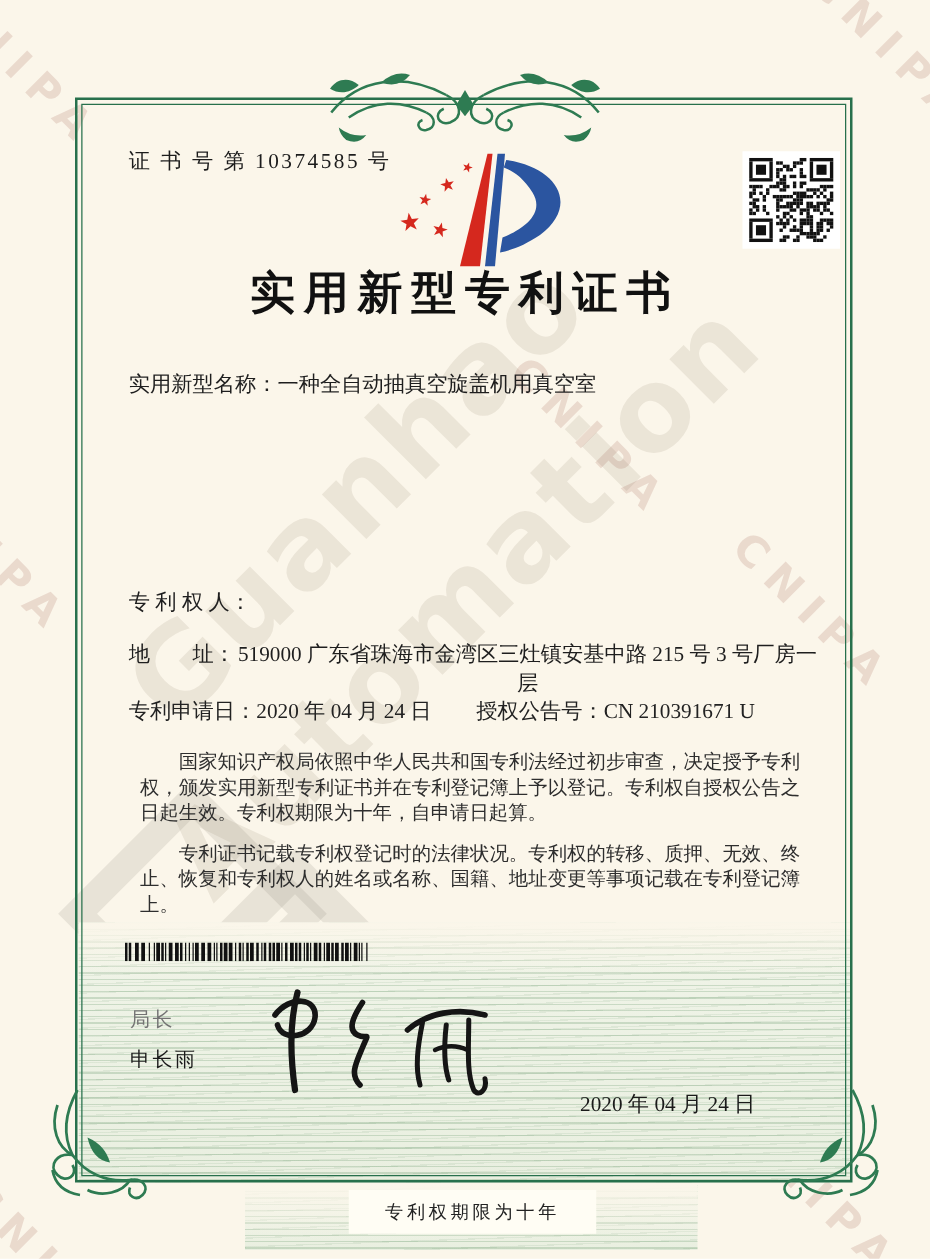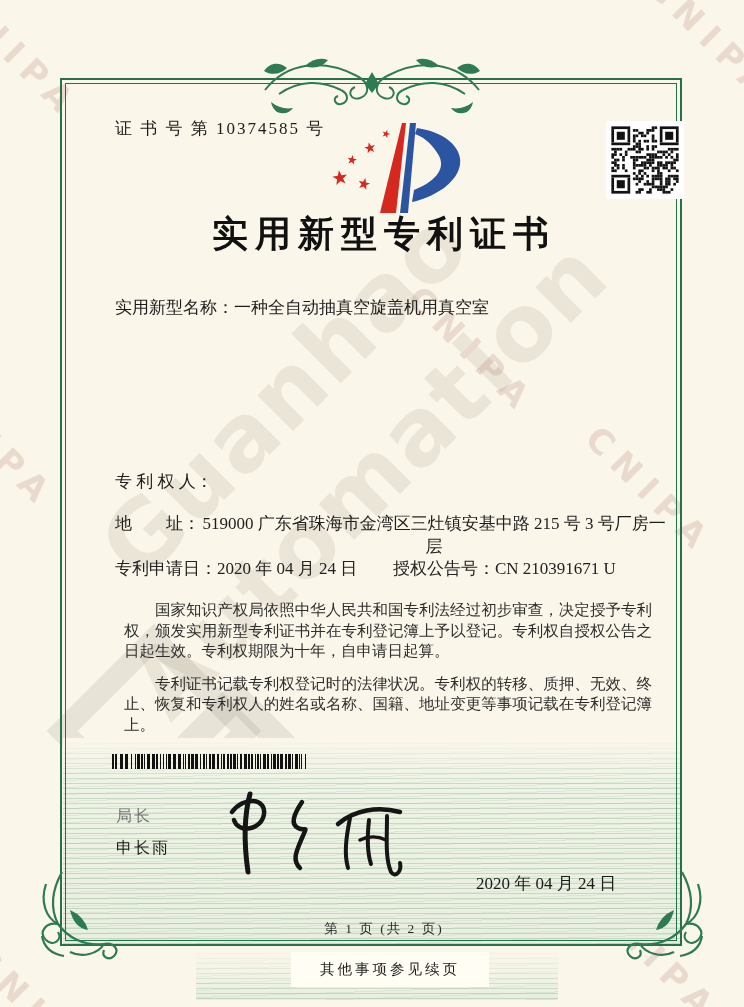--- a/index.html
+++ b/index.html
@@ -44,21 +44,21 @@
   .frame{
     position:absolute;z-index:1;left:60px;top:78px;width:622px;height:868px;
     border:2.5px solid #27704c;box-sizing:border-box;
   }
   .frame::after{content:"";position:absolute;inset:3px;border:1px solid #27704c;}
   .ornament{position:absolute;z-index:2;pointer-events:none;}
   .orn-top{left:257px;top:46px;}
   .orn-bl{left:30px;top:870px;}
   .orn-br{left:619px;top:870px;}
   
-  .content{position:absolute;z-index:3;left:12px;top:0;width:656px;height:1007px;}
+  .content{position:absolute;z-index:3;left:0;top:0;width:656px;height:1007px;}
   .cert-no{position:absolute;left:103px;top:117px;font-size:17px;letter-spacing:2px;color:#1c1c1c;}
   .qr{position:absolute;left:594px;top:121px;width:78px;height:78px;background:#fff;}
   .logo{position:absolute;left:308px;top:120px;width:168px;height:96px;}
   .title{
     position:absolute;left:0;top:210px;width:744px;text-align:center;
     font-size:36px;font-weight:bold;letter-spacing:7px;color:#111;
   }
   .field-row{position:absolute;left:103px;display:flex;align-items:flex-start;font-size:17px;color:#1e1e1e;}
   .field-label{white-space:pre;flex:none;}
   .field-value{max-width:470px;line-height:23px;text-align:center;}
@@ -487,20 +487,19 @@
         <path stroke-width="4.5" d="M128,42 C144,28 168,24 190,30"></path>
         <path stroke-width="4" d="M140,36 C136,56 134,72 138,86"></path>
         <path stroke-width="4" d="M159,38 C157,56 157,70 161,82"></path>
         <path stroke-width="4" d="M177,34 C177,56 175,76 181,90 C185,96 192,90 190,81"></path>
         <path stroke-width="3.5" d="M150,58 C158,54 168,54 176,58"></path>
       </g>
     </svg>
 
     <div class="sig-date">2020 年 04 月 24 日</div>
 
-    <div class="page-info">第 1 页 (共 2 页)</div>
 
     <div class="note-box">
-      <span>其他事项参见续页</span>
+      <span>专利权期限为十年</span>
     </div>
 
   </div>
 </div>
 
 </body></html>

